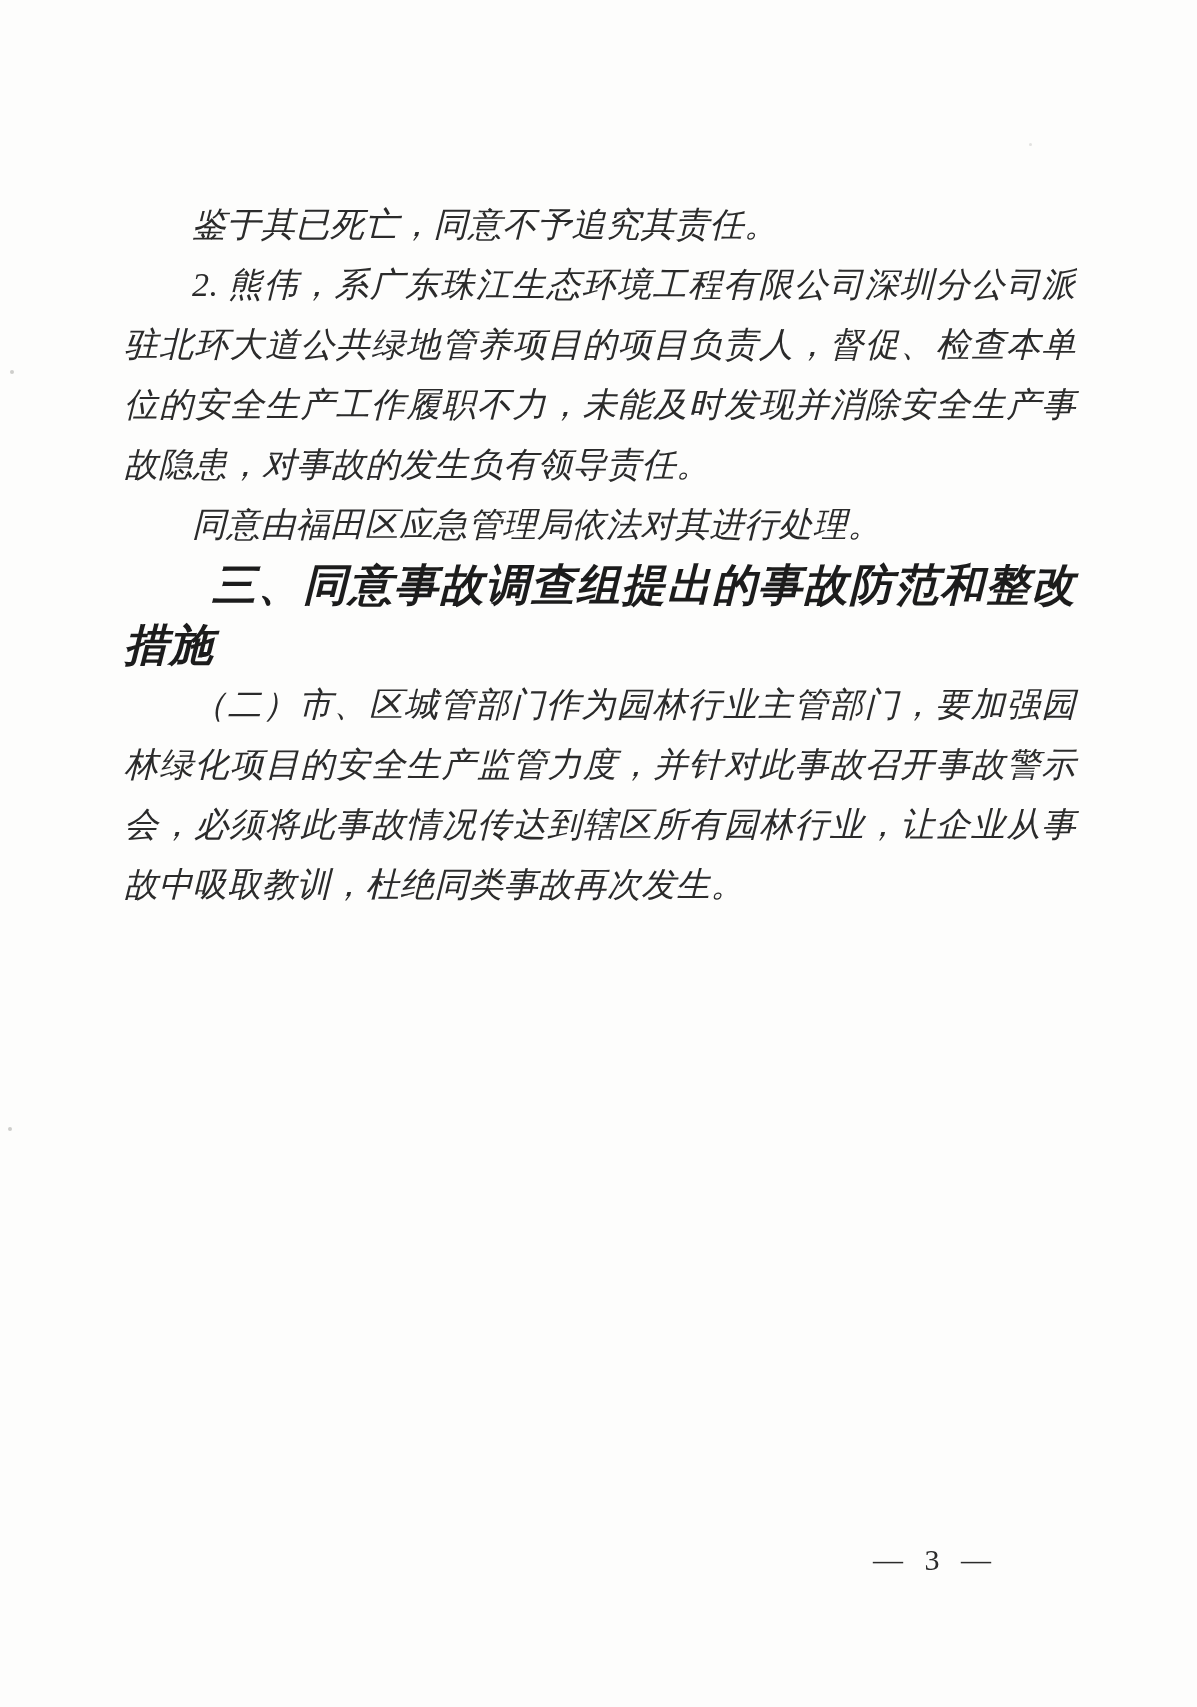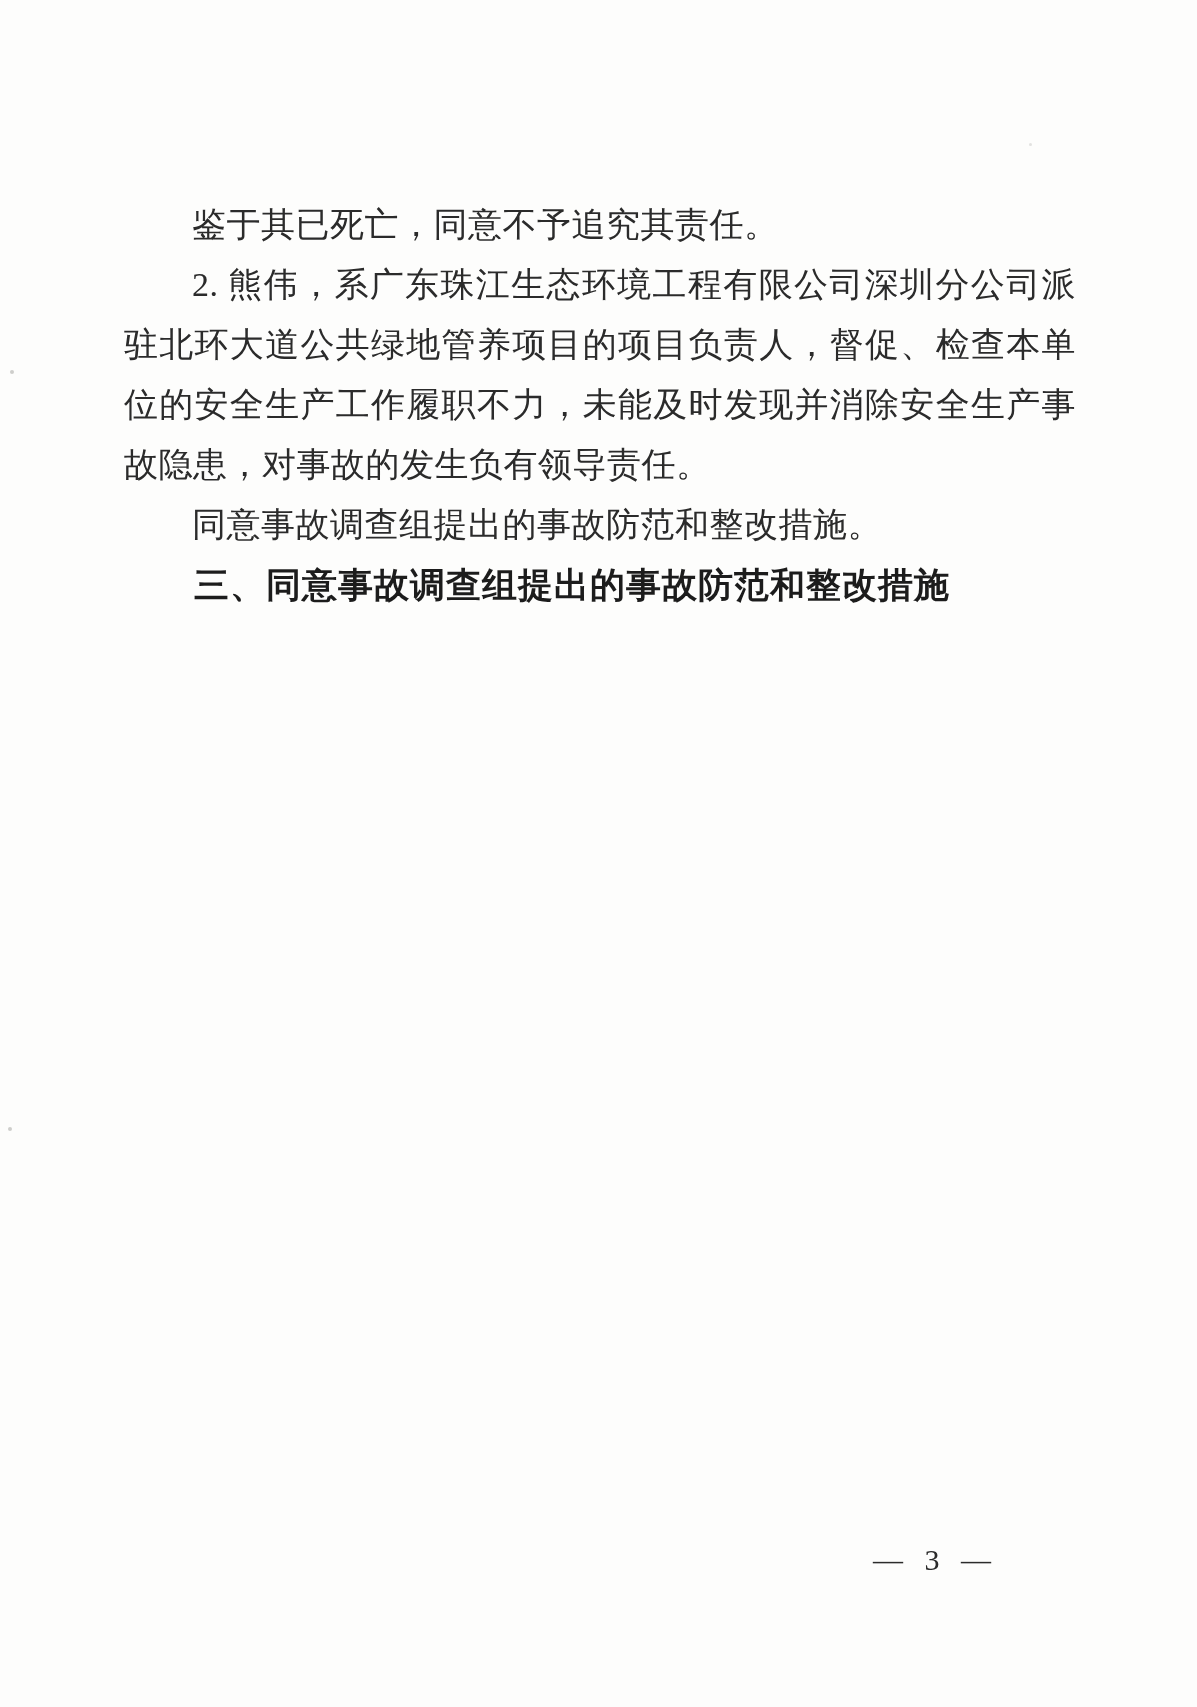--- a/index.html
+++ b/index.html
@@ -21,29 +21,30 @@
     position: absolute;
     left: 124px;
     top: 195px;
     width: 952px;
     font-family: "Liberation Serif", "DejaVu Serif", serif;
     font-size: 34px;
     line-height: 60px;
     color: #2b2b2b;
     text-align: justify;
     letter-spacing: 0.5px;
+    font-style: italic;
   }
   .body-text p {
     margin: 0;
     text-indent: 2em;
   }
   .body-text p.heading {
     font-family: "Liberation Sans", "DejaVu Sans", sans-serif;
     font-weight: 700;
-    font-size: 35px;
+    font-size: 44px;
     color: #1c1c1c;
     letter-spacing: 1px;
   }
   .page-number {
     position: absolute;
     top: 1543px;
     right: 199px;
     font-family: "Liberation Serif", "DejaVu Serif", serif;
     font-size: 30px;
     color: #2b2b2b;
@@ -67,18 +68,19 @@
 <body>
 
 <div class="page">
   <span class="scan-dot d1"></span>
   <span class="scan-dot d2"></span>
   <span class="scan-dot d3"></span>
 
   <main class="body-text" id="paragraph-container">
       <p>鉴于其已死亡，同意不予追究其责任。</p>
       <p>2. 熊伟，系广东珠江生态环境工程有限公司深圳分公司派驻北环大道公共绿地管养项目的项目负责人，督促、检查本单位的安全生产工作履职不力，未能及时发现并消除安全生产事故隐患，对事故的发生负有领导责任。</p>
-      <p>同意事故调查组提出的事故防范和整改措施。</p>
+      <p>同意由福田区应急管理局依法对其进行处理。</p>
       <p class="heading">三、同意事故调查组提出的事故防范和整改措施</p>
+      <p>（二）市、区城管部门作为园林行业主管部门，要加强园林绿化项目的安全生产监管力度，并针对此事故召开事故警示会，必须将此事故情况传达到辖区所有园林行业，让企业从事故中吸取教训，杜绝同类事故再次发生。</p>
     </main>
 
   <div class="page-number">— 3 —</div>
 </div>
 
 </body></html>

